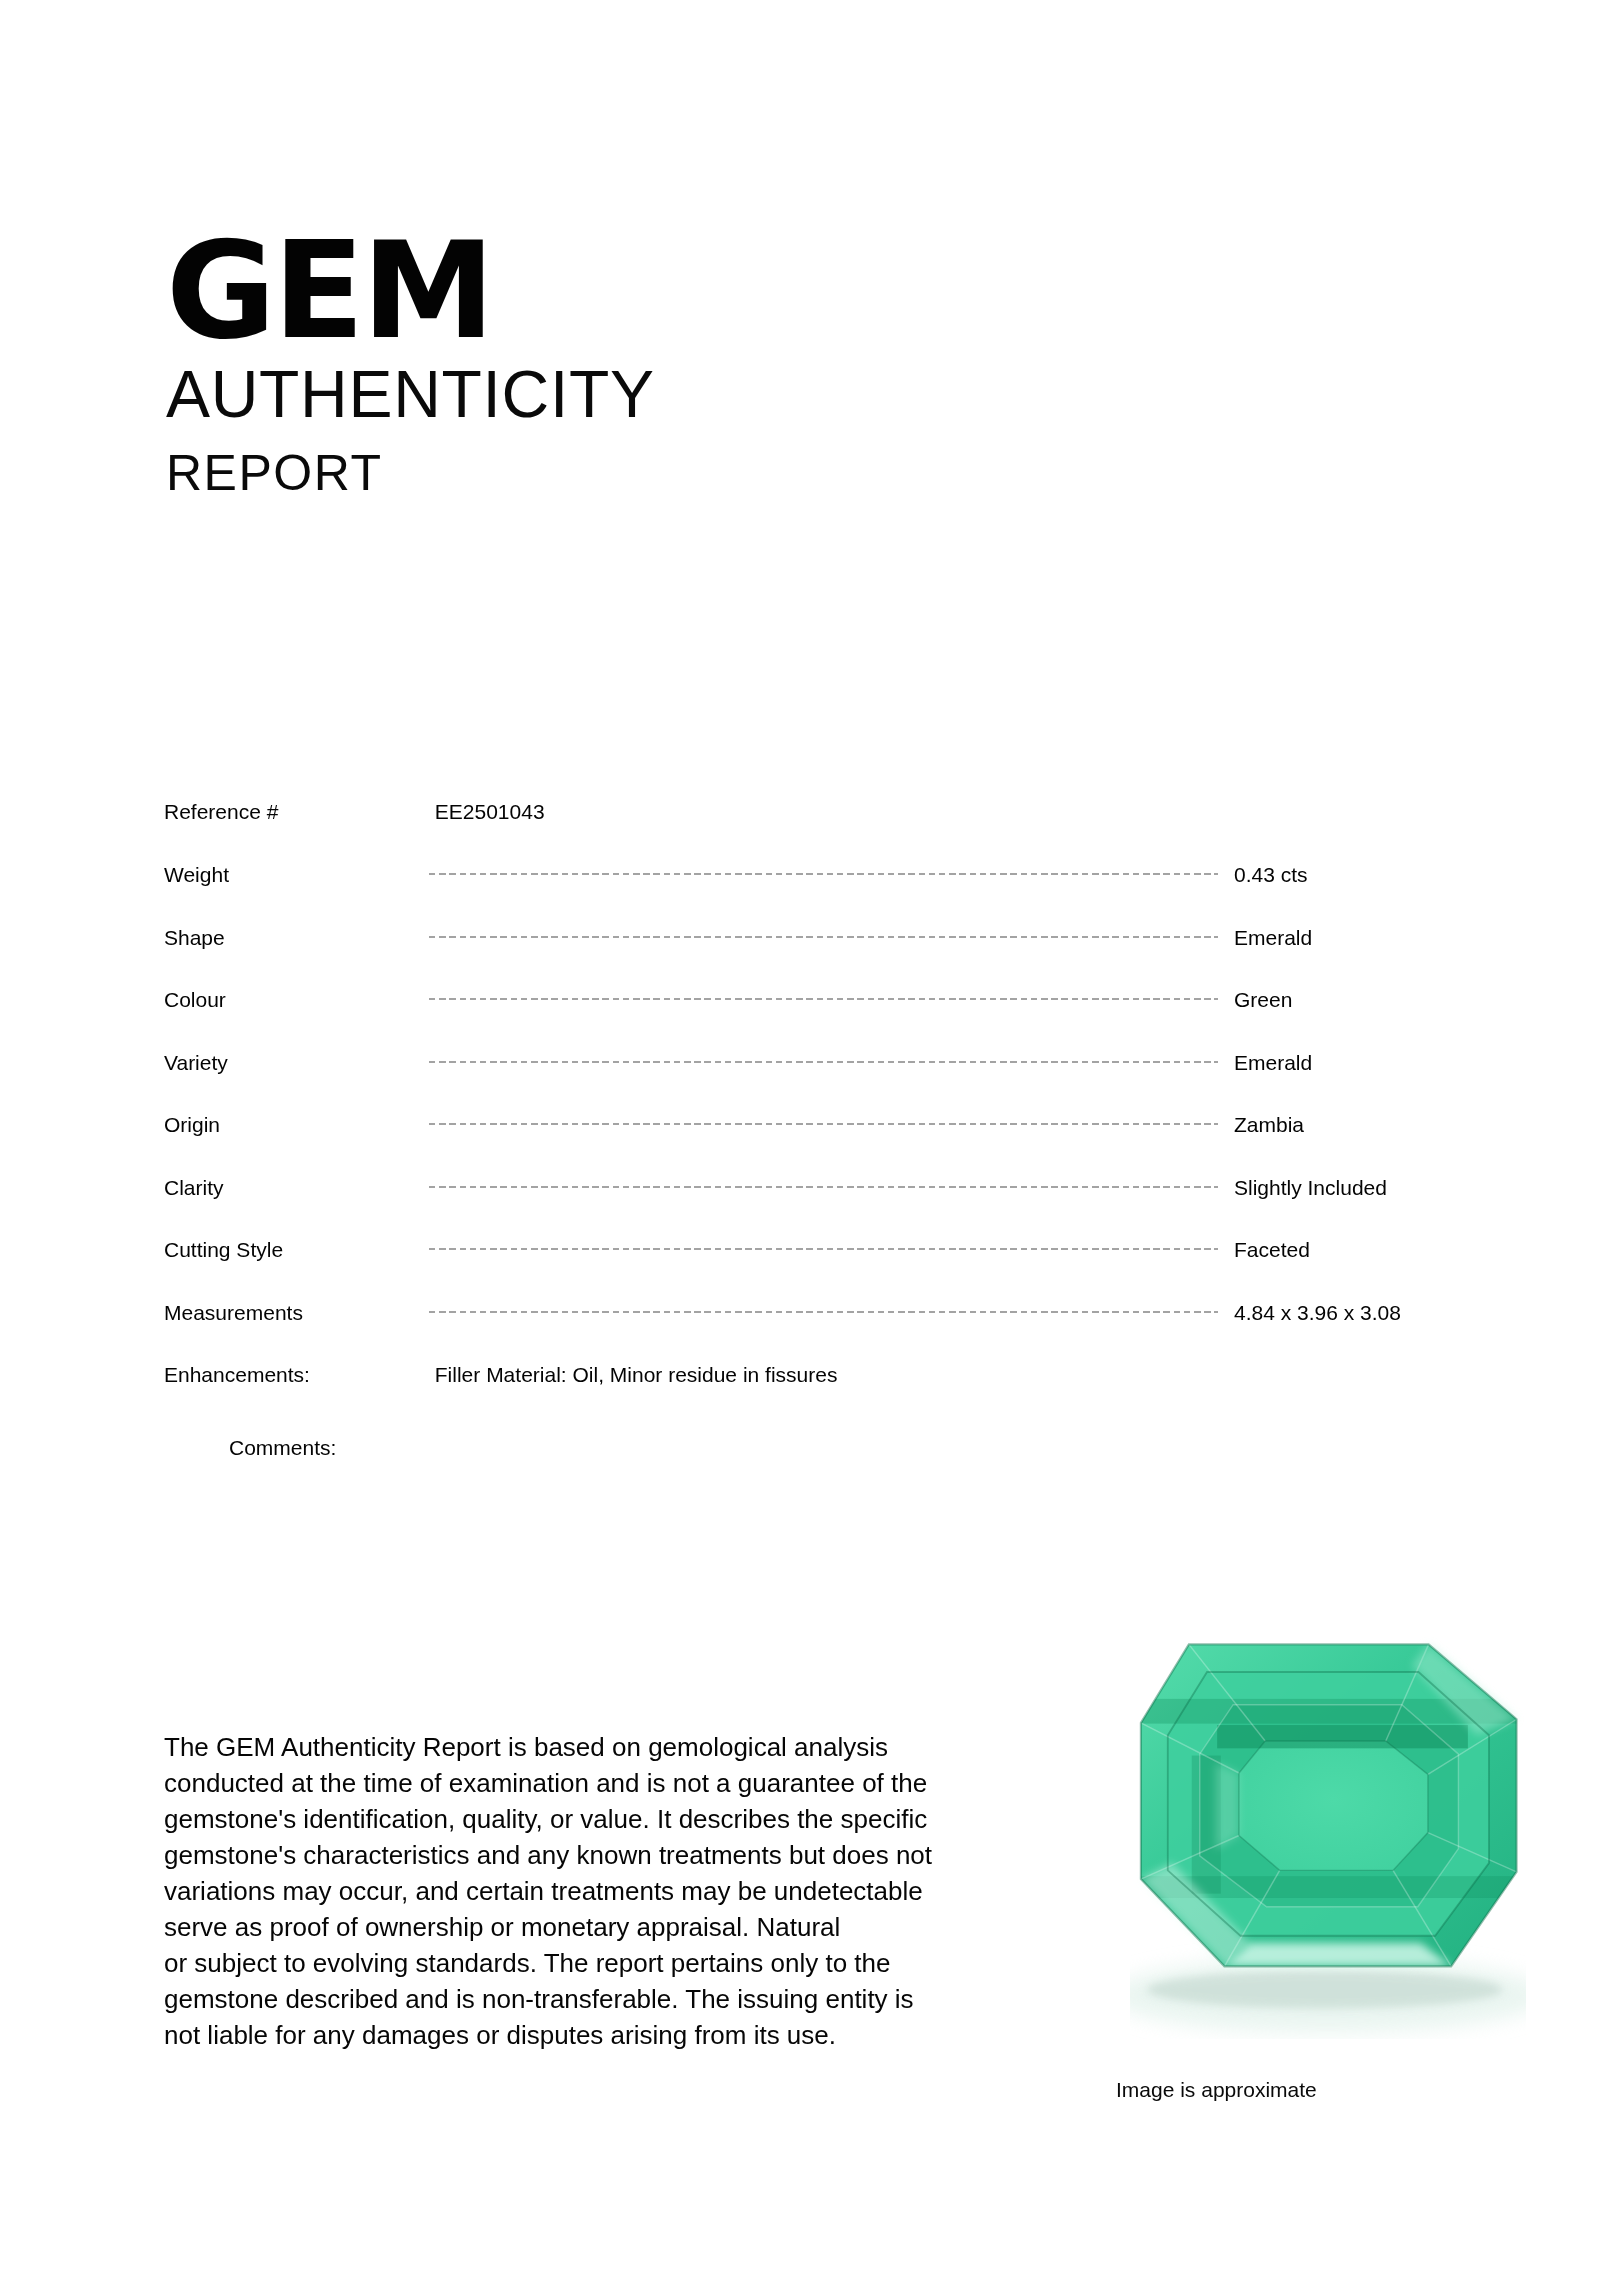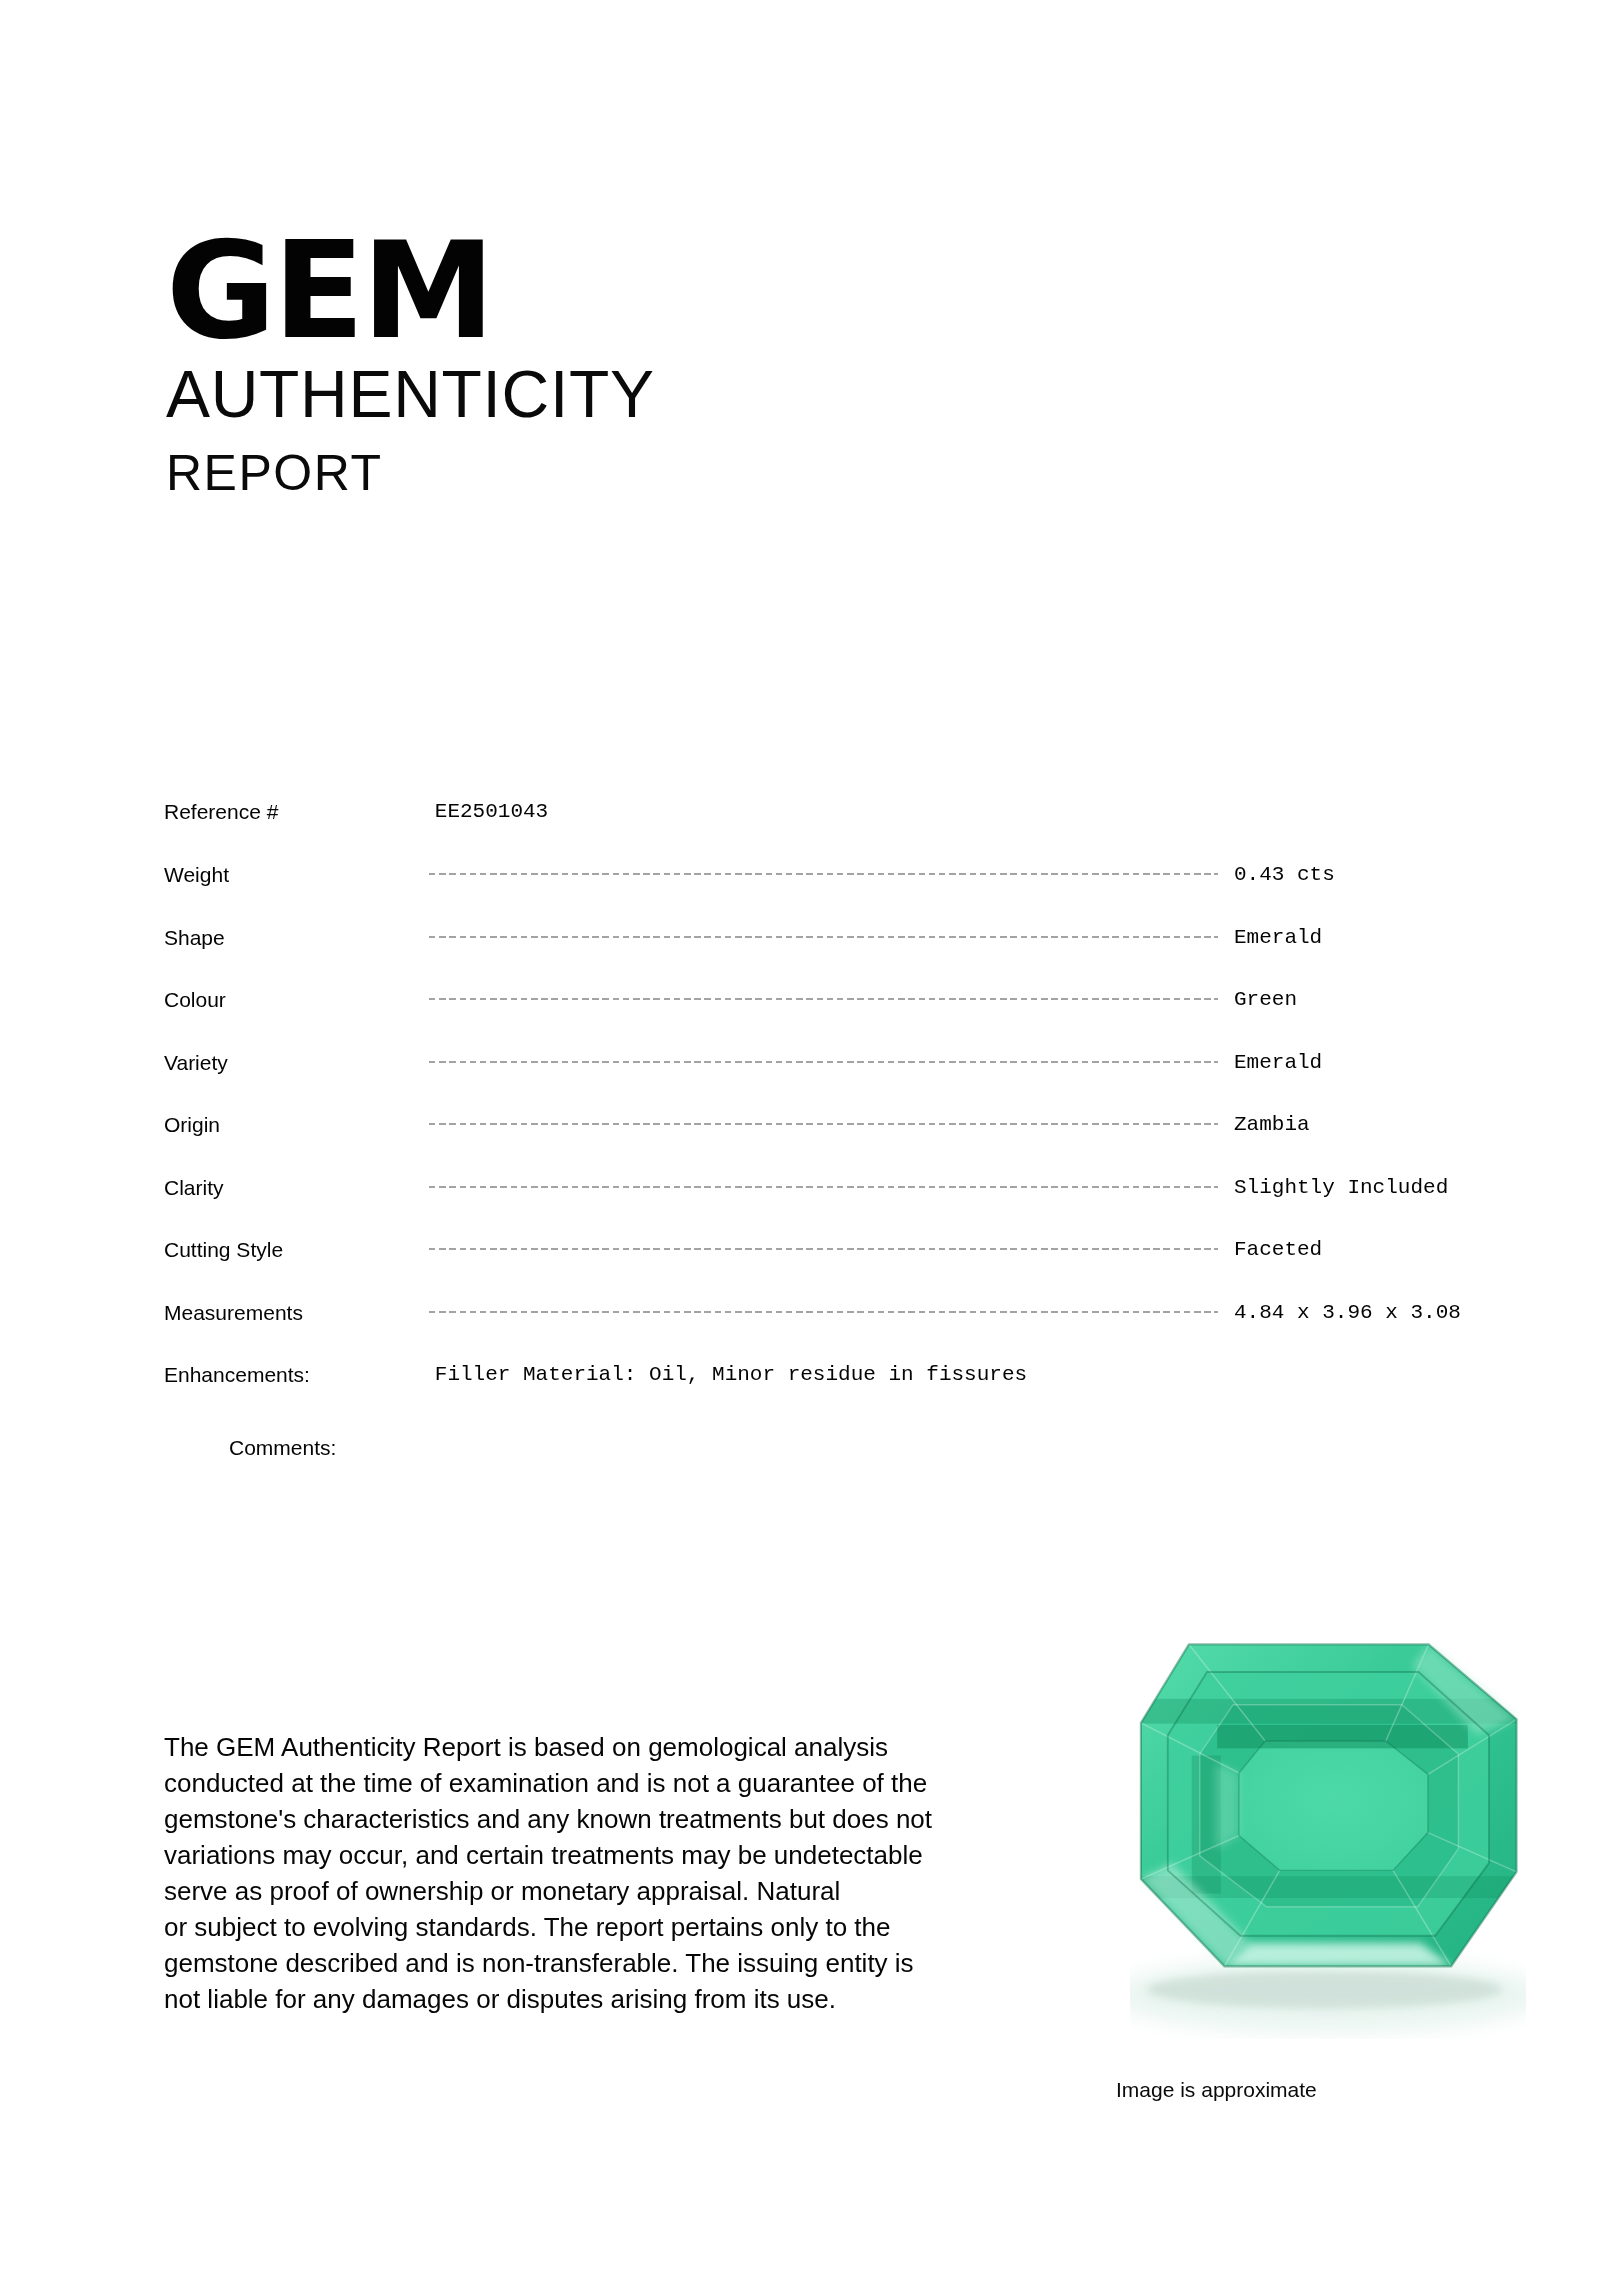--- a/index.html
+++ b/index.html
@@ -28,21 +28,21 @@
   .row {
     position: absolute; left: 164px; width: 1367px;
     display: flex; align-items: flex-start;
     font-size: 21px; line-height: 35px; white-space: nowrap;
   }
   .row .label { flex: 0 0 265px; }
   .row .leader {
     flex: 0 0 789px; height: 2.2px; margin-top: 16px;
     background: repeating-linear-gradient(to right, #a3a3a3 0 6.5px, transparent 6.5px 10.2px);
   }
-  .row .value { padding-left: 16px; font-family: Liberation Mono, monospace; }
+  .row .value { padding-left: 16px; }
   .row.inline .value { padding-left: 5.8px; }
   .row.comment .label { flex: 0 0 auto; padding-left: 65px; }
   .disclaimer {
     position: absolute; left: 164px; top: 1729px; width: 872px;
     font-size: 26px; line-height: 36px; color: #060606;
   }
   .caption {
     position: absolute; left: 1116px; top: 2074px; width: 396px;
     text-align: left; font-size: 21px; line-height: 32px; color: #0a0a0a;
   }
@@ -104,20 +104,21 @@
   <span class="label">Enhancements:</span>
   <span class="value">Filler Material: Oil, Minor residue in fissures</span>
 </div>
 <div class="row comment" style="top:1430px">
   <span class="label">Comments:</span>
 </div>
 
 <div class="disclaimer">
   <div>The GEM Authenticity Report is based on gemological analysis</div>
   <div>conducted at the time of examination and is not a guarantee of the</div>
+  <div>gemstone's identification, quality, or value. It describes the specific</div>
   <div>gemstone's characteristics and any known treatments but does not</div>
   <div>variations may occur, and certain treatments may be undetectable</div>
   <div>serve as proof of ownership or monetary appraisal. Natural</div>
   <div>or subject to evolving standards. The report pertains only to the</div>
   <div>gemstone described and is non-transferable. The issuing entity is</div>
   <div>not liable for any damages or disputes arising from its use.</div>
 </div>
 
 <div class="gem-wrap">
   <svg viewBox="0 0 545 560" xmlns="http://www.w3.org/2000/svg">

